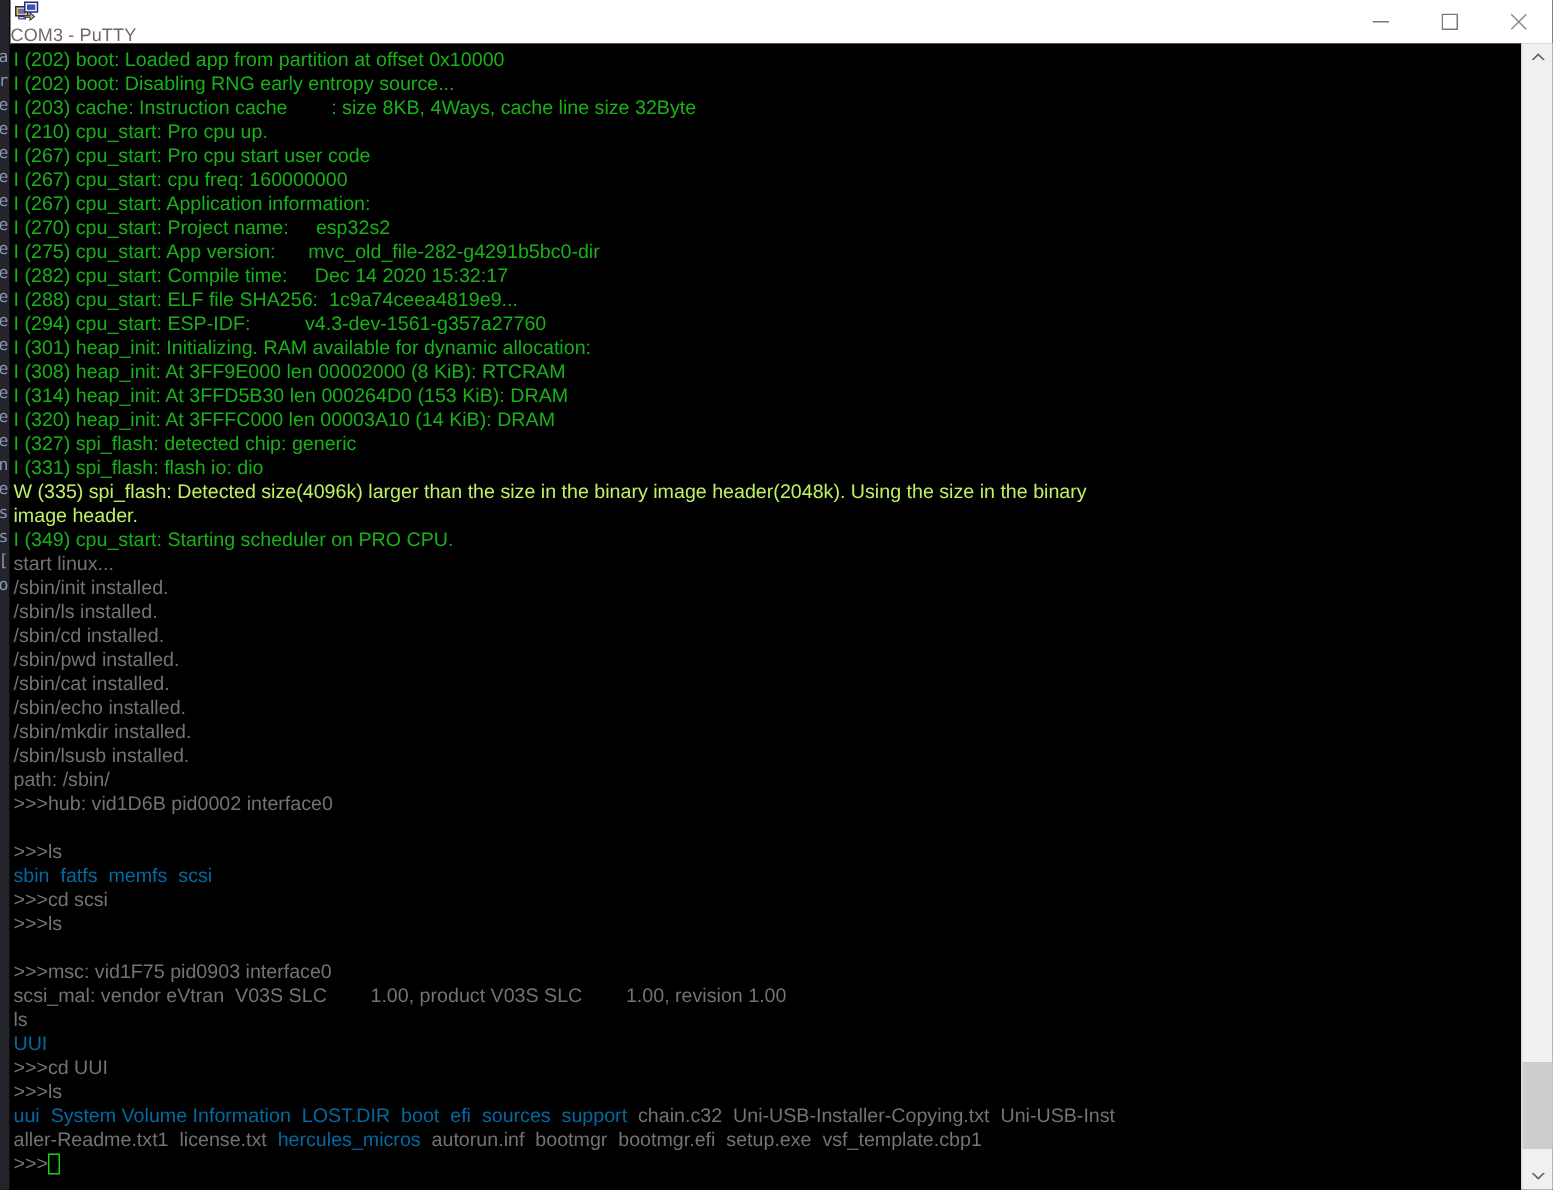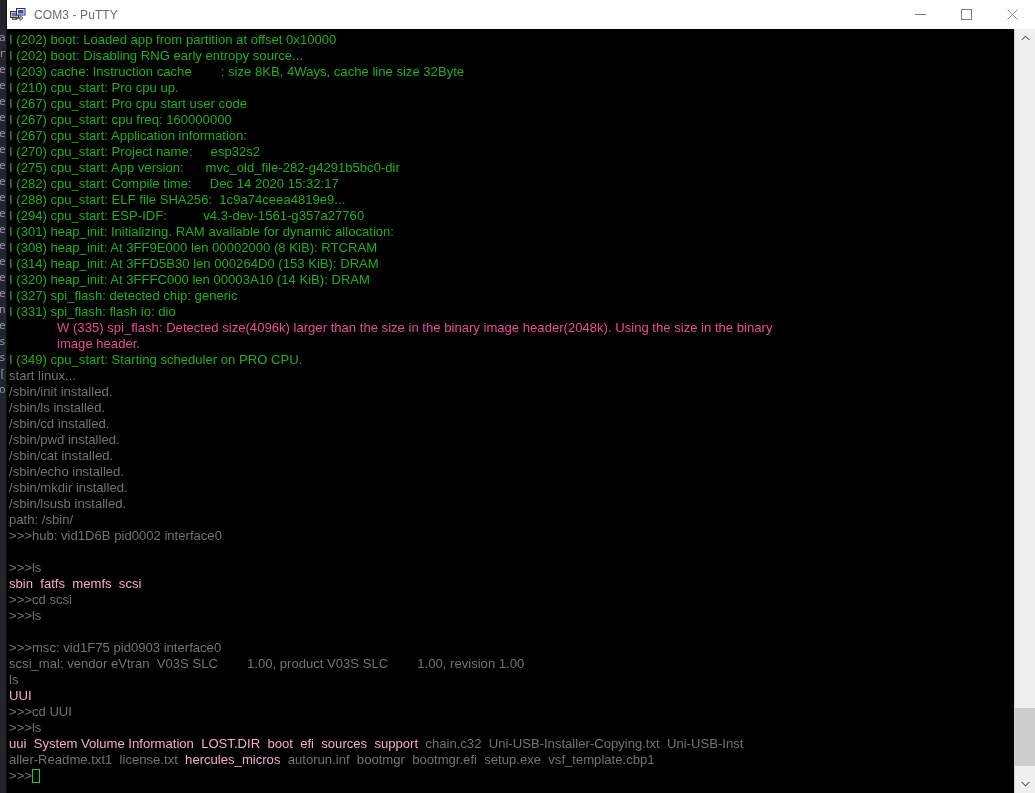--- a/index.html
+++ b/index.html
@@ -49,22 +49,22 @@
     box-shadow: 0 0 0 1px #0c0c0c;
   }
 
   
   #titlebar {
     position: relative;
     height: 29px;
     background: #ffffff;
     border-bottom: 1px solid #b91c1c;
     display: flex;
-    align-items: center;
-    overflow: hidden;
+    overflow: hidden;
+    flex-direction: column;
   }
   #titlebar-icon {
     width: 16px; height: 16px;
     margin-left: 3px;
     margin-right: 8px;
     flex: none;
   }
   #titlebar-title {
     font-family: "Liberation Sans", sans-serif;
     font-size: 12px;
@@ -109,23 +109,23 @@
     letter-spacing: 0px;
     white-space: pre;
     padding-top: 3px;
   }
   .tline {
     white-space: pre;
     height: 16px;
     line-height: 16px;
   }
   .c-green  { color: #18b218; }
-  .c-yellow { color: #ec4899; margin-left: 48px; }
+  .c-yellow { color: #bef264; }
   .c-white  { color: #737373; }
-  .c-blue   { color: #f9a8d4; }
+  .c-blue   { color: #0369a1; }
 
   
   .cursor-block {
     display: inline-block;
     width: 8px;
     height: 14px;
     vertical-align: -3px;
     border: 1px solid #18d018;
     box-sizing: border-box;
     background: transparent;

